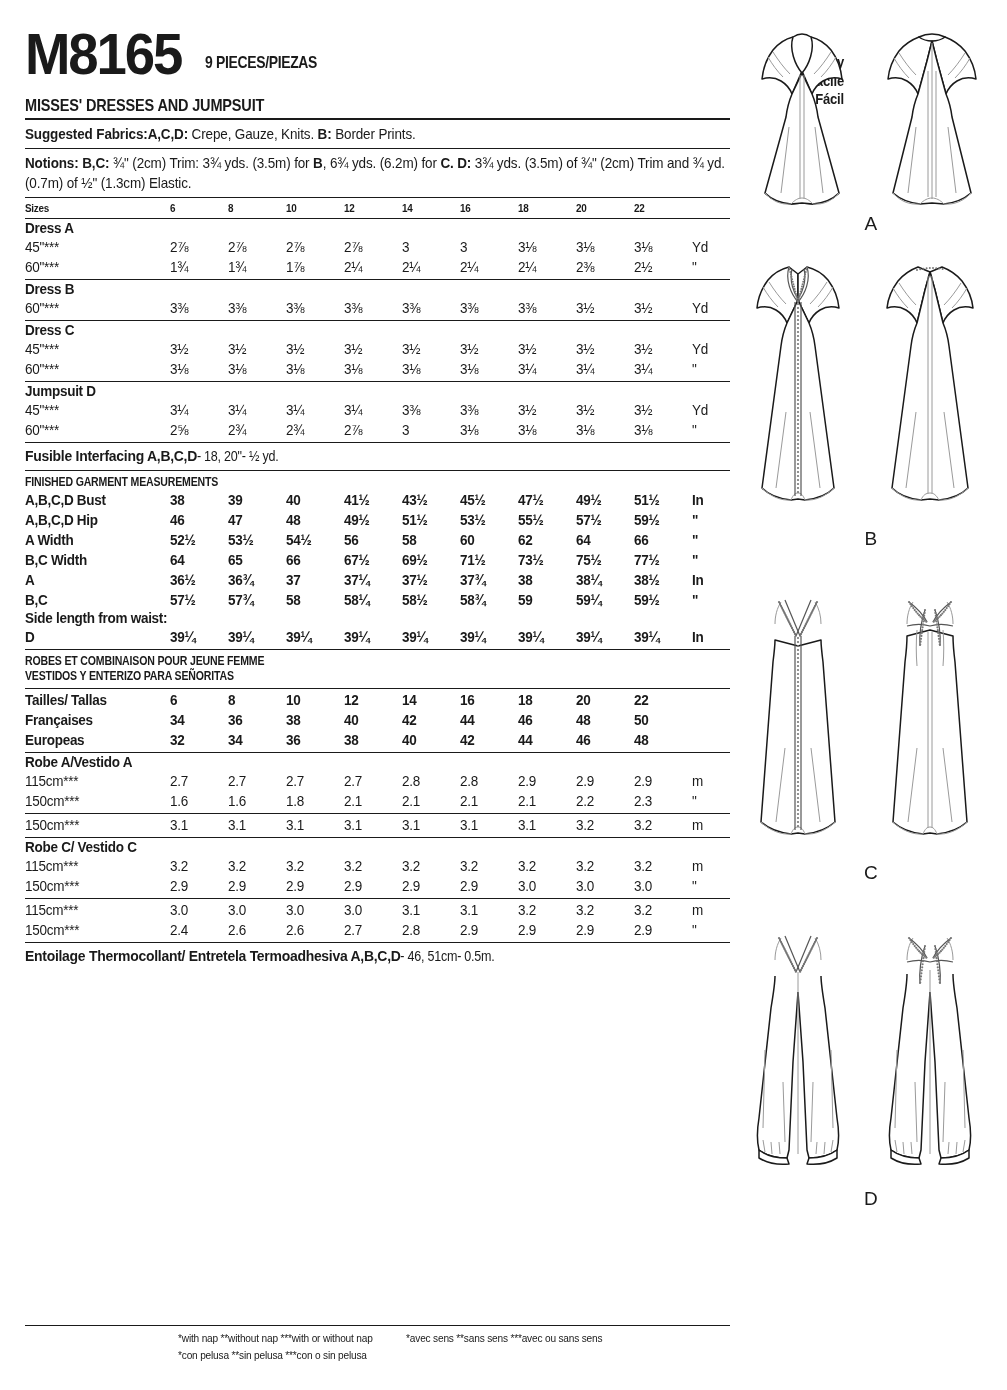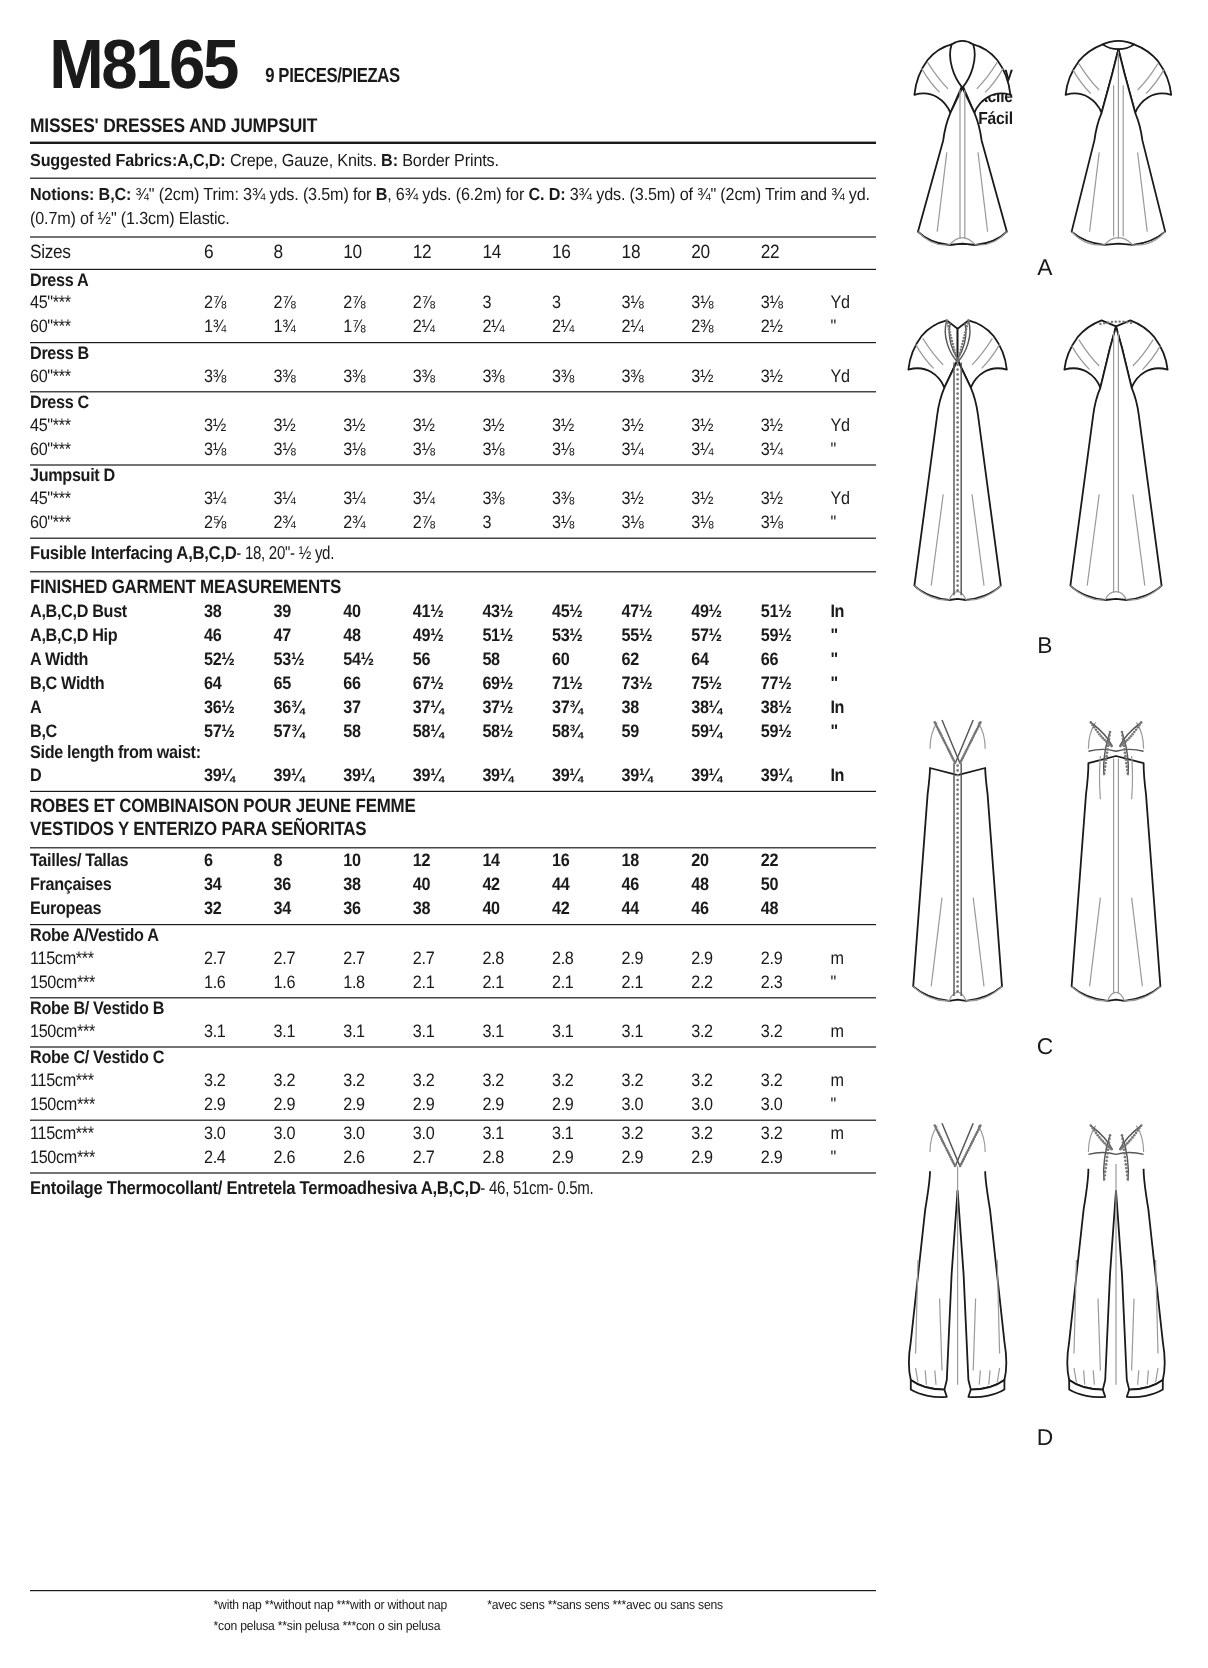--- a/index.html
+++ b/index.html
@@ -7,21 +7,21 @@
     width:1007px;height:1390px;position:relative;overflow:hidden;
     font-family:"Liberation Sans", sans-serif;
     color:#1a1a1a;
     -webkit-font-smoothing:antialiased;
   }
   .page{position:absolute;left:0;top:0;width:1007px;height:1390px;}
 
   
   .left{position:absolute;left:25px;top:18px;width:705px;}
 
-  .titlerow{display:flex;align-items:flex-end;gap:14px;height:62px;margin-left:16px;}
+  .titlerow{display:flex;align-items:flex-end;gap:14px;height:62px;}
   .patnum{
     font-size:58px;font-weight:bold;letter-spacing:-2.2px;
     line-height:0.9;transform:scaleX(0.94);transform-origin:left bottom;
   }
   .pieces{font-size:17px;font-weight:bold;letter-spacing:-0.4px;
     transform:scaleX(0.82);transform-origin:left bottom;
     padding-bottom:7px;white-space:nowrap;}
 
   .garmenttitle{
     font-size:16.5px;font-weight:bold;letter-spacing:-0.2px;
@@ -37,37 +37,37 @@
     margin:4px 0 3px 0;}
   .para b{font-weight:bold;}
 
   
   .tbl{width:705px;border-collapse:collapse;table-layout:fixed;}
   .tbl td{padding:0;vertical-align:baseline;}
   .c-lab{width:145px;}
   .c-v{width:58px;}
   .c-u{width:38px;}
 
-  .rowhdr td{font-size:16px;font-weight:normal;letter-spacing:-0.3px;
+  .rowhdr td{font-size:11px;font-weight:bold;letter-spacing:-0.3px;
     padding-top:4px;padding-bottom:1px;}
   .rowhdr td span{display:inline-block;transform:scaleX(0.9);transform-origin:left bottom;}
 
   .rowdat td{font-size:15px;letter-spacing:-0.3px;padding-top:2px;padding-bottom:1px;}
   .rowdat td span{display:inline-block;transform:scaleX(0.9);transform-origin:left bottom;}
   .rowdat.b td{font-weight:bold;}
 
   .secthdr{font-size:15px;font-weight:bold;letter-spacing:-0.3px;
     padding-top:4px;padding-bottom:0px;}
   .secthdr span{display:inline-block;transform:scaleX(0.9);transform-origin:left bottom;}
 
   .wide{font-size:15.5px;font-weight:bold;letter-spacing:-0.3px;padding:4px 0 2px 0;}
   .wide span{display:inline-block;transform:scaleX(0.9);transform-origin:left bottom;}
   .wide .nb{font-weight:normal;}
 
-  .bigcap{font-size:16px;font-weight:bold;letter-spacing:-0.2px;
+  .bigcap{font-size:12px;font-weight:bold;letter-spacing:-0.2px;
     padding:4px 0 0 0;}
   .bigcap span{display:inline-block;transform:scaleX(0.88);transform-origin:left bottom;}
 
   
   .footer{position:absolute;left:25px;top:1322px;width:730px;}
   .footnotes{display:flex;justify-content:center;font-size:11px;
     letter-spacing:-0.2px;margin-top:4px;}
   .fn-col{line-height:1.55;}
   .fn-col div{transform:scaleX(0.92);transform-origin:left top;white-space:nowrap;}
   .fn-right div{transform-origin:right top;}
@@ -492,23 +492,20 @@
             <td><span>2.1</span></td>
             <td><span>2.1</span></td>
             <td><span>2.2</span></td>
             <td><span>2.3</span></td>
             <td><span>"</span></td>
           </tr>
           <tr>
             <td colspan="11" style="padding: 3px 0px 0px;">
               <div style="border-top: 1.6px solid rgb(26, 26, 26); height: 0px;"></div>
             </td>
-          </tr>
-          <tr>
-            <td class="secthdr" colspan="11"><span>Robe B/ Vestido B</span></td>
           </tr>
           <tr class="rowdat">
             <td><span>150cm***</span></td>
             <td><span>3.1</span></td>
             <td><span>3.1</span></td>
             <td><span>3.1</span></td>
             <td><span>3.1</span></td>
             <td><span>3.1</span></td>
             <td><span>3.1</span></td>
             <td><span>3.1</span></td>

